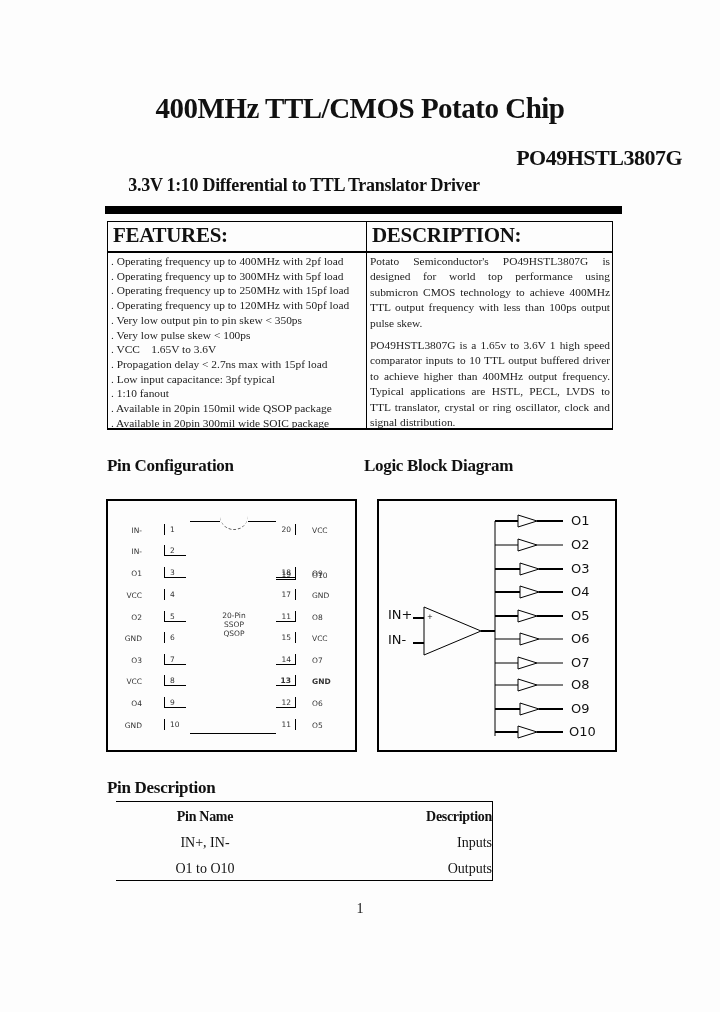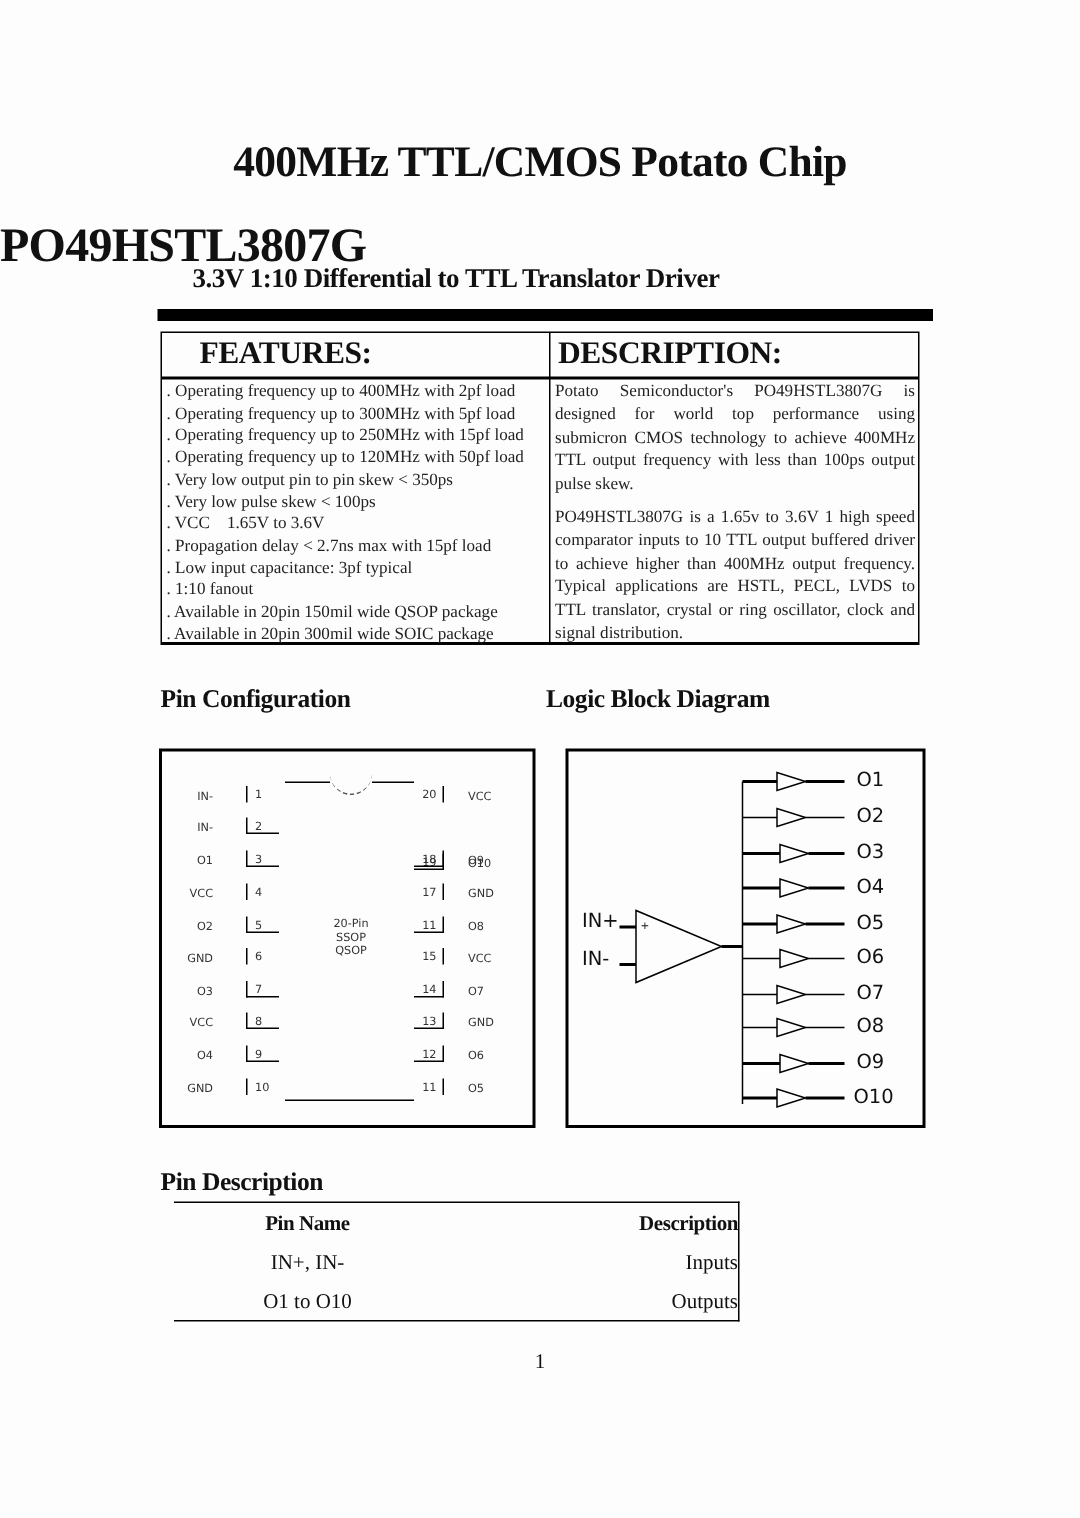--- a/index.html
+++ b/index.html
@@ -1,19 +1,19 @@
 <!DOCTYPE html>
 <html><head>
 <meta charset="utf-8">
 <style>
   html, body { margin:0; padding:0; background:#fdfdfd; }
   body { width:720px; height:1012px; position:relative; overflow:hidden; font-family:"Liberation Serif", serif; color:#111; }
   .abs { position:absolute; }
   .title { left:0; width:720px; top:92px; text-align:center; font-weight:bold; font-size:29px; letter-spacing:-0.5px; }
-  .partno { left:0; width:682px; top:145px; text-align:left; font-weight:bold; font-size:32px; letter-spacing:-0.5px; }
+  .partno { left:0; width:682px; top:145px; text-align:right; font-weight:bold; font-size:22px; letter-spacing:-0.5px; }
   .subtitle { left:0; width:608px; top:175px; text-align:center; font-weight:bold; font-size:18px; letter-spacing:-0.3px; }
   .thickbar { left:105px; top:206px; width:517px; height:8px; background:#000; }
 
   .fdbox { left:107px; top:221px; width:506px; height:209px; border:1.5px solid #000; border-bottom:2.5px solid #000; box-sizing:border-box; }
   .fd-colsep { left:258px; top:0; width:1px; height:100%; background:#000; }
   .fd-headsep { left:0; top:29px; width:100%; height:1.5px; background:#000; }
   .fd-head { top:1px; font-weight:bold; font-size:21px; letter-spacing:-0.3px; }
   .feat-list { left:3px; top:32px; width:252px; margin:0; padding:0; list-style:none; font-size:11.4px; line-height:14.7px; color:#222; white-space:nowrap; }
   .desc { left:262px; top:32px; width:240px; font-size:11.4px; line-height:15.4px; text-align:justify; color:#222; }
   .desc p { margin:0 0 7px 0; }
@@ -49,21 +49,21 @@
 <body>
 
 <div class="abs title">400MHz TTL/CMOS Potato Chip</div>
 <div class="abs partno">PO49HSTL3807G</div>
 <div class="abs subtitle">3.3V 1:10 Differential to TTL Translator Driver</div>
 <div class="abs thickbar"></div>
 
 <div class="abs fdbox">
   <div class="abs fd-colsep"></div>
   <div class="abs fd-headsep"></div>
-  <div class="abs fd-head" style="left:5px;margin-left:20px;">FEATURES:</div>
+  <div class="abs fd-head" style="left:5px;">FEATURES:</div>
   <div class="abs fd-head" style="left:264px;">DESCRIPTION:</div>
   <ul class="abs feat-list">
     <li>. Operating frequency up to 400MHz with 2pf load</li>
     <li>. Operating frequency up to 300MHz with 5pf load</li>
     <li>. Operating frequency up to 250MHz with 15pf load</li>
     <li>. Operating frequency up to 120MHz with 50pf load</li>
     <li>. Very low output pin to pin skew &lt; 350ps</li>
     <li>. Very low pulse skew &lt; 100ps</li>
     <li style="white-space:pre;">. VCC    1.65V to 3.6V</li>
     <li>. Propagation delay &lt; 2.7ns max with 15pf load</li>
@@ -154,21 +154,21 @@
       <span class="pin-name-r">O8</span>
     </div>
   <div class="abs pinrow-r" style="top:131px;">
       <span class="pin-num-r nobot">15</span>
       <span class="pin-name-r">VCC</span>
     </div>
   <div class="abs pinrow-r" style="top:153px;">
       <span class="pin-num-r">14</span>
       <span class="pin-name-r">O7</span>
     </div>
-  <div class="abs pinrow-r" style="top:174px;">
+  <div class="abs pinrow-r" style="top:174px;font-weight:bold;">
       <span class="pin-num-r">13</span>
       <span class="pin-name-r">GND</span>
     </div>
   <div class="abs pinrow-r" style="top:196px;">
       <span class="pin-num-r">12</span>
       <span class="pin-name-r">O6</span>
     </div>
   <div class="abs pinrow-r" style="top:218px;">
       <span class="pin-num-r nobot">11</span>
       <span class="pin-name-r">O5</span>

